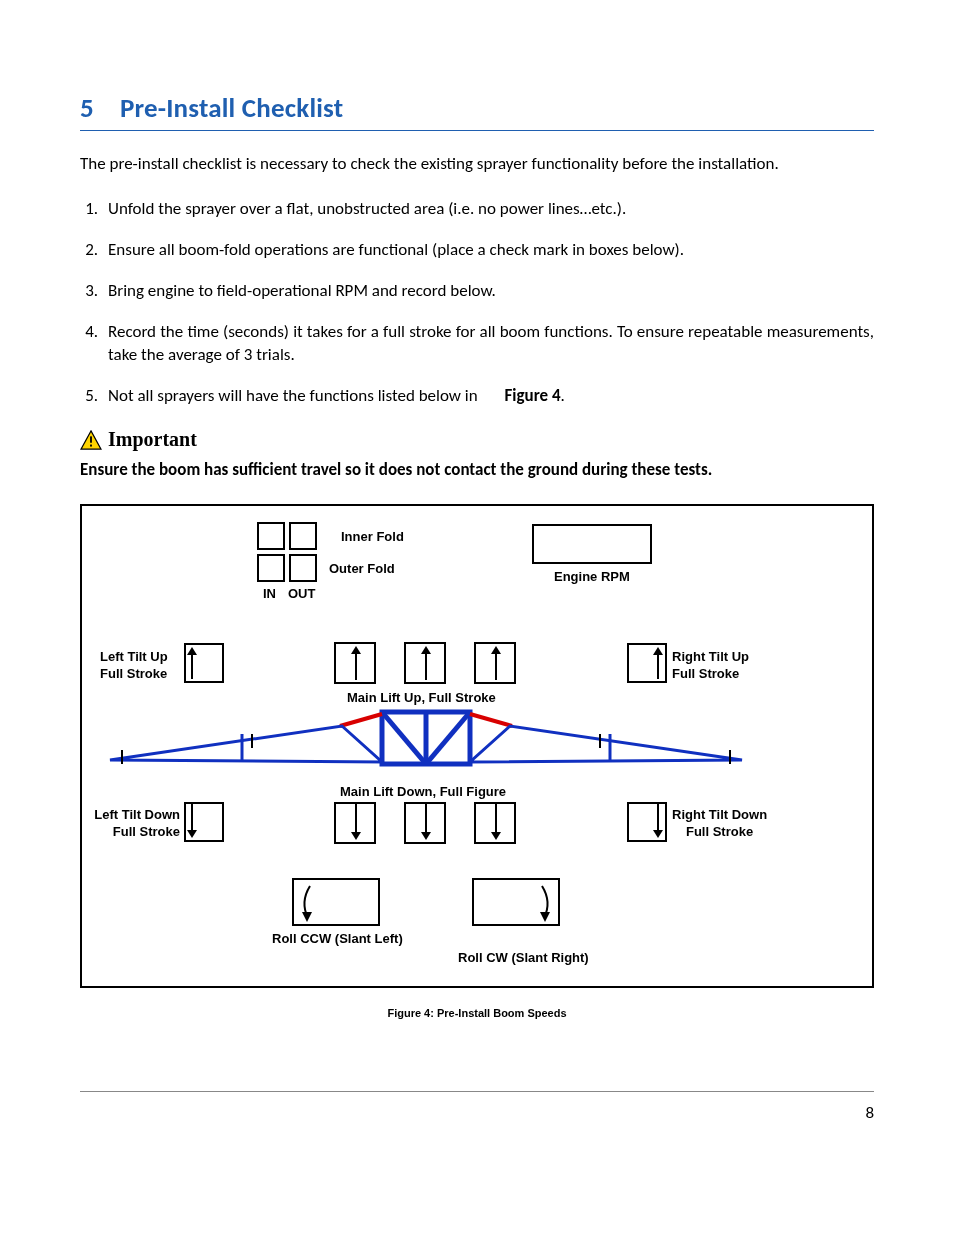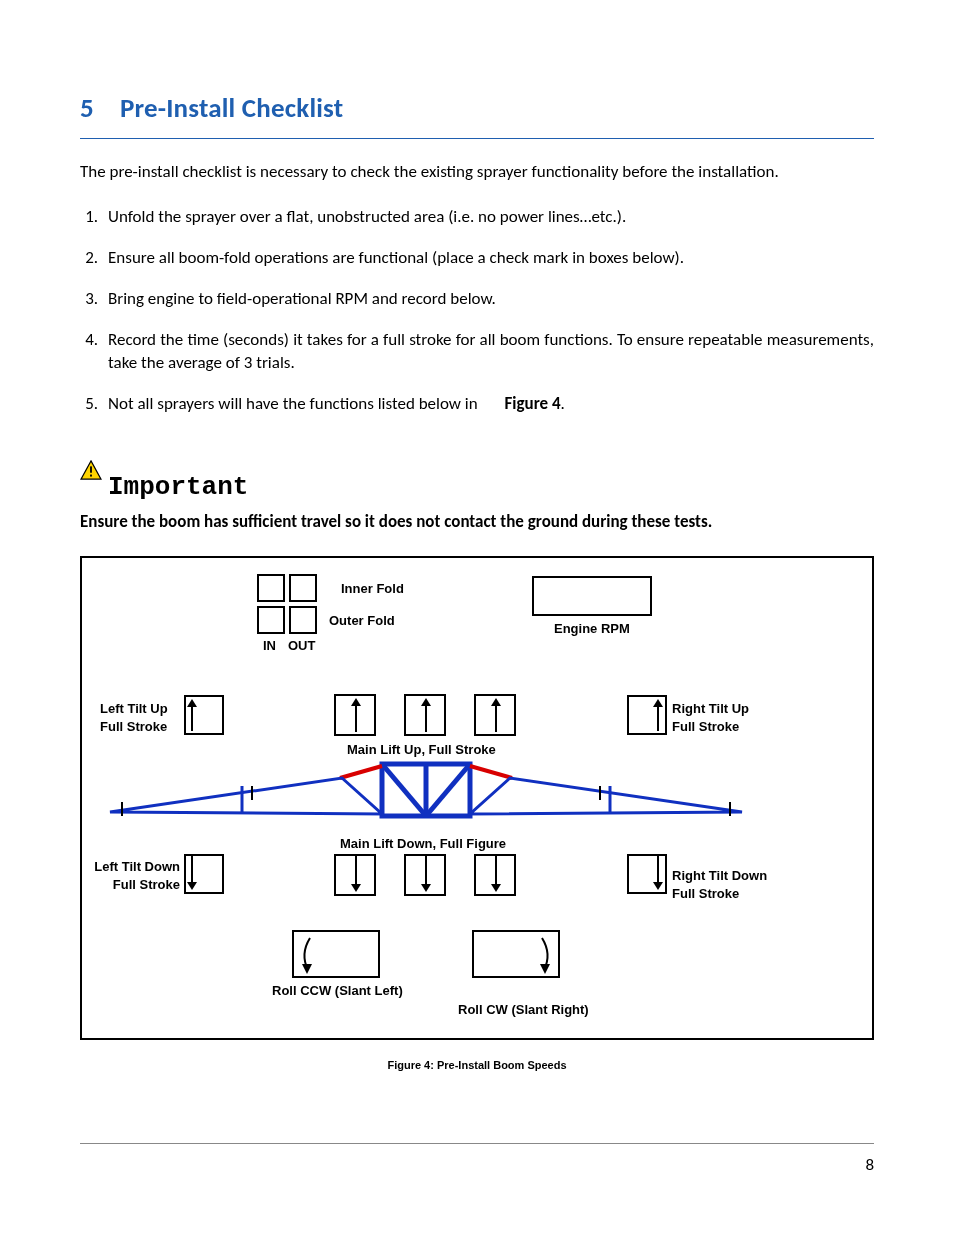--- a/index.html
+++ b/index.html
@@ -10,30 +10,30 @@
     box-sizing: border-box;
     color: #000;
     font-size: 17px;
     line-height: 1.35;
   }
   h1.section-heading {
     color: #1f5fb0;
     font-size: 27px;
     font-weight: bold;
     border-bottom: 1.5px solid #1f5fb0;
-    padding-bottom: 12px;
+    padding-bottom: 4px;
     margin: 0 0 22px 0;
     letter-spacing: 0.2px;
   }
   h1.section-heading .num { display:inline-block; margin-right: 26px; }
   p.intro { text-align: justify; margin: 0 0 22px 0; }
   ol.checklist { margin: 0 0 10px 0; padding-left: 22px; }
   ol.checklist li { padding-left: 6px; margin-bottom: 18px; text-align: justify; }
   .important-row { display:flex; align-items:center; gap:6px; margin: 14px 0 6px 0; }
-  .important-title { font-weight: bold; font-size: 26px; font-family: Liberation Mono, monospace; margin-top: 36px; }
+  .important-title { font-weight: bold; font-size: 20px; font-family: Liberation Serif, serif; }
   .warn-icon { width:22px; height:20px; }
   .important-text { font-weight: bold; text-align: justify; margin: 2px 0 22px 0; }
   .fref { font-weight: bold; margin-left: 23px; }
   .figure-box {
     border: 2px solid #000;
     height: 480px;
     position: relative;
     margin: 0 0 18px 0;
     font-family: Arial, sans-serif;
     font-size: 13px;
@@ -167,21 +167,21 @@
   <svg class="arr" style="left:409px; top:298px;" width="10" height="36">
       <line x1="5" y1="0" x2="5" y2="32" stroke="#000" stroke-width="2"></line>
       <polygon points="0,28 10,28 5,36" fill="#000"></polygon>
     </svg>
 
   <div class="sq" style="left:545px; top:296px; width:40px; height:40px;"></div>
   <svg class="arr" style="left:571px; top:298px;" width="10" height="34">
       <line x1="5" y1="0" x2="5" y2="30" stroke="#000" stroke-width="2"></line>
       <polygon points="0,26 10,26 5,34" fill="#000"></polygon>
     </svg>
-  <div class="lbl" style="left:590px; top:309px; white-space:pre-line;">Right Tilt  Down
+  <div class="lbl" style="left:590px; top:300px; white-space:pre-line;text-align:center;">Right Tilt  Down
 Full Stroke</div>
 
   <div class="sq" style="left:210px; top:372px; width:88px; height:48px;"></div>
   <svg class="arr" style="left:216px; top:376px;" width="16" height="40">
       <path d="M12 4 Q2 20 10 36" fill="none" stroke="#000" stroke-width="2"></path>
       <polygon points="4,30 14,30 9,40" fill="#000"></polygon>
     </svg>
   <div class="lbl" style="left:190px; top:424px;">Roll CCW (Slant Left)</div>
 
   <div class="sq" style="left:390px; top:372px; width:88px; height:48px;"></div>

